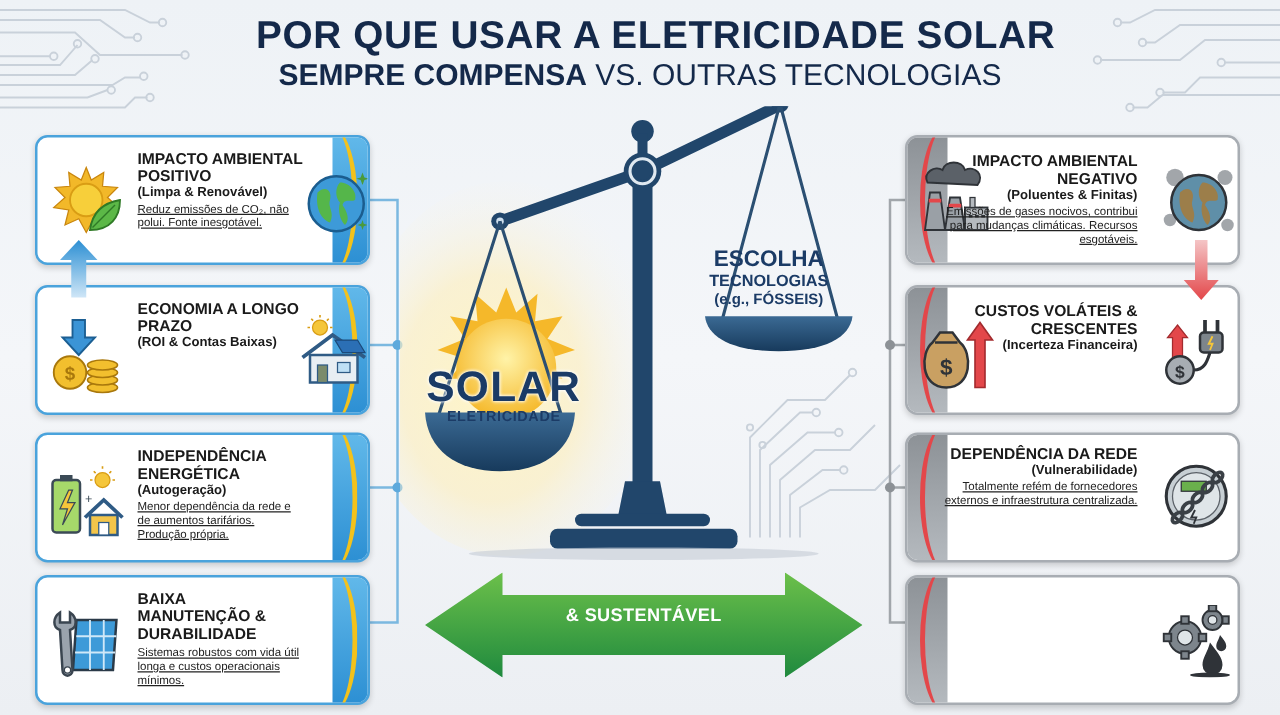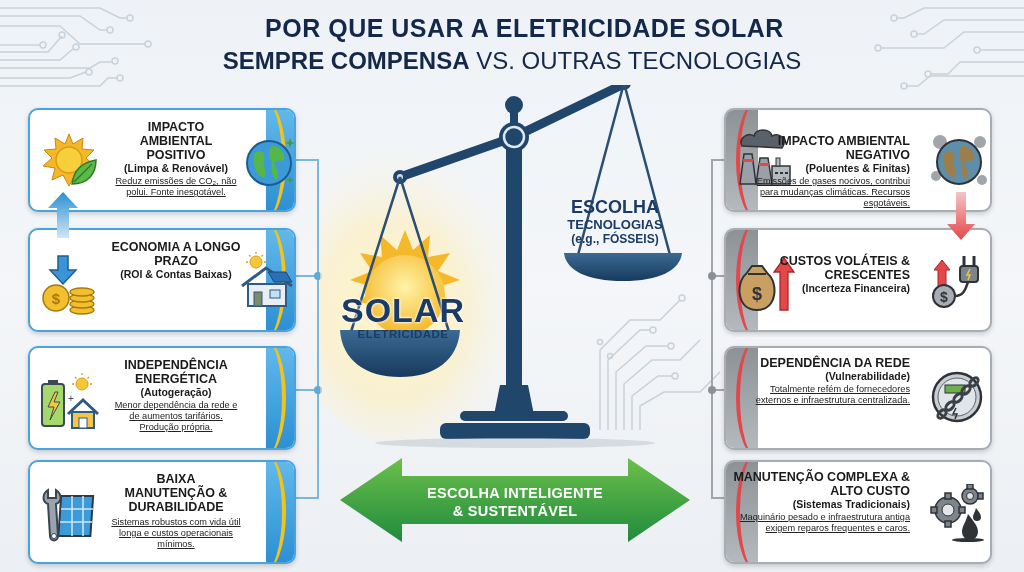--- a/index.html
+++ b/index.html
@@ -8,21 +8,21 @@
     font-family: "Liberation Sans", sans-serif;
     background: linear-gradient(180deg, #eef2f6 0%, #f4f6f9 50%, #eceff3 100%);
     position: relative;
     color: #1b2b3f;
   }
   .circuits { position: absolute; inset: 0; pointer-events: none; }
   .title {
     position: absolute; left: 0; right: 0; top: 10px; text-align: center;
   }
   .title .l1 {
-    font-size: 25px; font-weight: 900; letter-spacing: 0.5px; color: #14294a;
+    font-size: 31px; font-weight: 900; letter-spacing: 0.5px; color: #14294a;
     line-height: 36px;
     padding-left: 25px;
   }
   .title .l2 {
     font-size: 24px; line-height: 30px; color: #14294a;
   }
   .title .l2 b { font-weight: 900; }
   .title .l2 span { font-weight: 400; }
 
   
@@ -48,22 +48,22 @@
     background: linear-gradient(180deg, #8c9196, #b5babf);
     border-radius: 10px 0 0 10px;
   }
   .card.right::before {
     content: ""; position: absolute; left: 10px; top: -10px; bottom: -10px; width: 40px;
     border-left: 4px solid #e3474a; border-radius: 60% 0 0 60%; z-index: 2;
   }
   .card .icon-a { position: absolute; width: 62px; height: 62px; z-index: 3; }
   .card .icon-b { position: absolute; width: 58px; height: 58px; z-index: 3; }
   .card .txt { position: absolute; z-index: 3; }
-  .card.left .txt { left: 80px; top: 10px; width: 132px; text-align: center; }
-  .card.right .txt { right: 80px; top: 24px; width: 170px; text-align: right; }
+  .card.left .txt { left: 80px; top: 10px; width: 132px; text-align: left; }
+  .card.right .txt { right: 80px; top: 12px; width: 170px; text-align: right; }
   .card .h { font-size: 12.5px; font-weight: 700; line-height: 14px; color: #1a1a1a; }
   .card .sub { font-size: 10.5px; font-weight: 700; line-height: 13px; color: #1a1a1a; }
   .card .desc { font-size: 9.2px; line-height: 11px; color: #222; margin-top: 1px; text-decoration: underline; }
 
   
   .conn { position: absolute; }
 
   
   .scale { position: absolute; left: 320px; top: 85px; width: 390px; height: 370px; }
   .solar-label {
@@ -340,25 +340,20 @@
       <ellipse cx="22" cy="38" rx="5" ry="3" transform="rotate(-45 22 38)"></ellipse>
       <ellipse cx="30" cy="30" rx="5" ry="3" transform="rotate(-45 30 30)"></ellipse>
       <ellipse cx="38" cy="22" rx="5" ry="3" transform="rotate(-45 38 22)"></ellipse>
       <ellipse cx="46" cy="14" rx="5" ry="3" transform="rotate(-45 46 14)"></ellipse>
     </g>
     <path d="M28 40 L25 46 H29 L27 51" stroke="#2f3338" stroke-width="1.5" fill="none"></path>
   </svg>
 </div>
 
 <div class="card right" style="top:460px">
-  <div class="txt" style="top:8px;width:180px">
-    <div class="h">MANUTENÇÃO COMPLEXA &amp; ALTO CUSTO</div>
-    <div class="sub">(Sistemas Tradicionais)</div>
-    <div class="desc">Maquinário pesado e infraestrutura antiga exigem reparos frequentes e caros.</div>
-  </div>
   <svg class="icon-b" style="left:202px;top:22px" viewBox="0 0 58 58">
     <g fill="#7d858c" stroke="#2f3338" stroke-width="1.5">
       <circle cx="20" cy="26" r="13"></circle>
       <circle cx="42" cy="12" r="8"></circle>
     </g>
     <g fill="#7d858c" stroke="#2f3338" stroke-width="1.5">
       <rect x="17" y="9" width="6" height="6"></rect>
         <rect x="17" y="37" width="6" height="6"></rect>
       <rect x="3" y="23" width="6" height="6"></rect>
         <rect x="31" y="23" width="6" height="6"></rect>
@@ -437,16 +432,15 @@
   <svg width="350" height="84" viewBox="0 0 350 84">
     <defs>
         <linearGradient id="gg" x1="0" y1="0" x2="0" y2="1">
           <stop offset="0" stop-color="#6cc04a"></stop>
           <stop offset="1" stop-color="#1f8a3e"></stop>
         </linearGradient>
       </defs>
     <path d="M0 42 L62 0 V18 H288 V0 L350 42 L288 84 V66 H62 V84 Z" fill="url(#gg)"></path>
   </svg>
   <div class="t">
-    <div>ESCOLHA INTELIGENTE</div>
     <div>&amp; SUSTENTÁVEL</div>
   </div>
 </div>
 
 </body></html>

